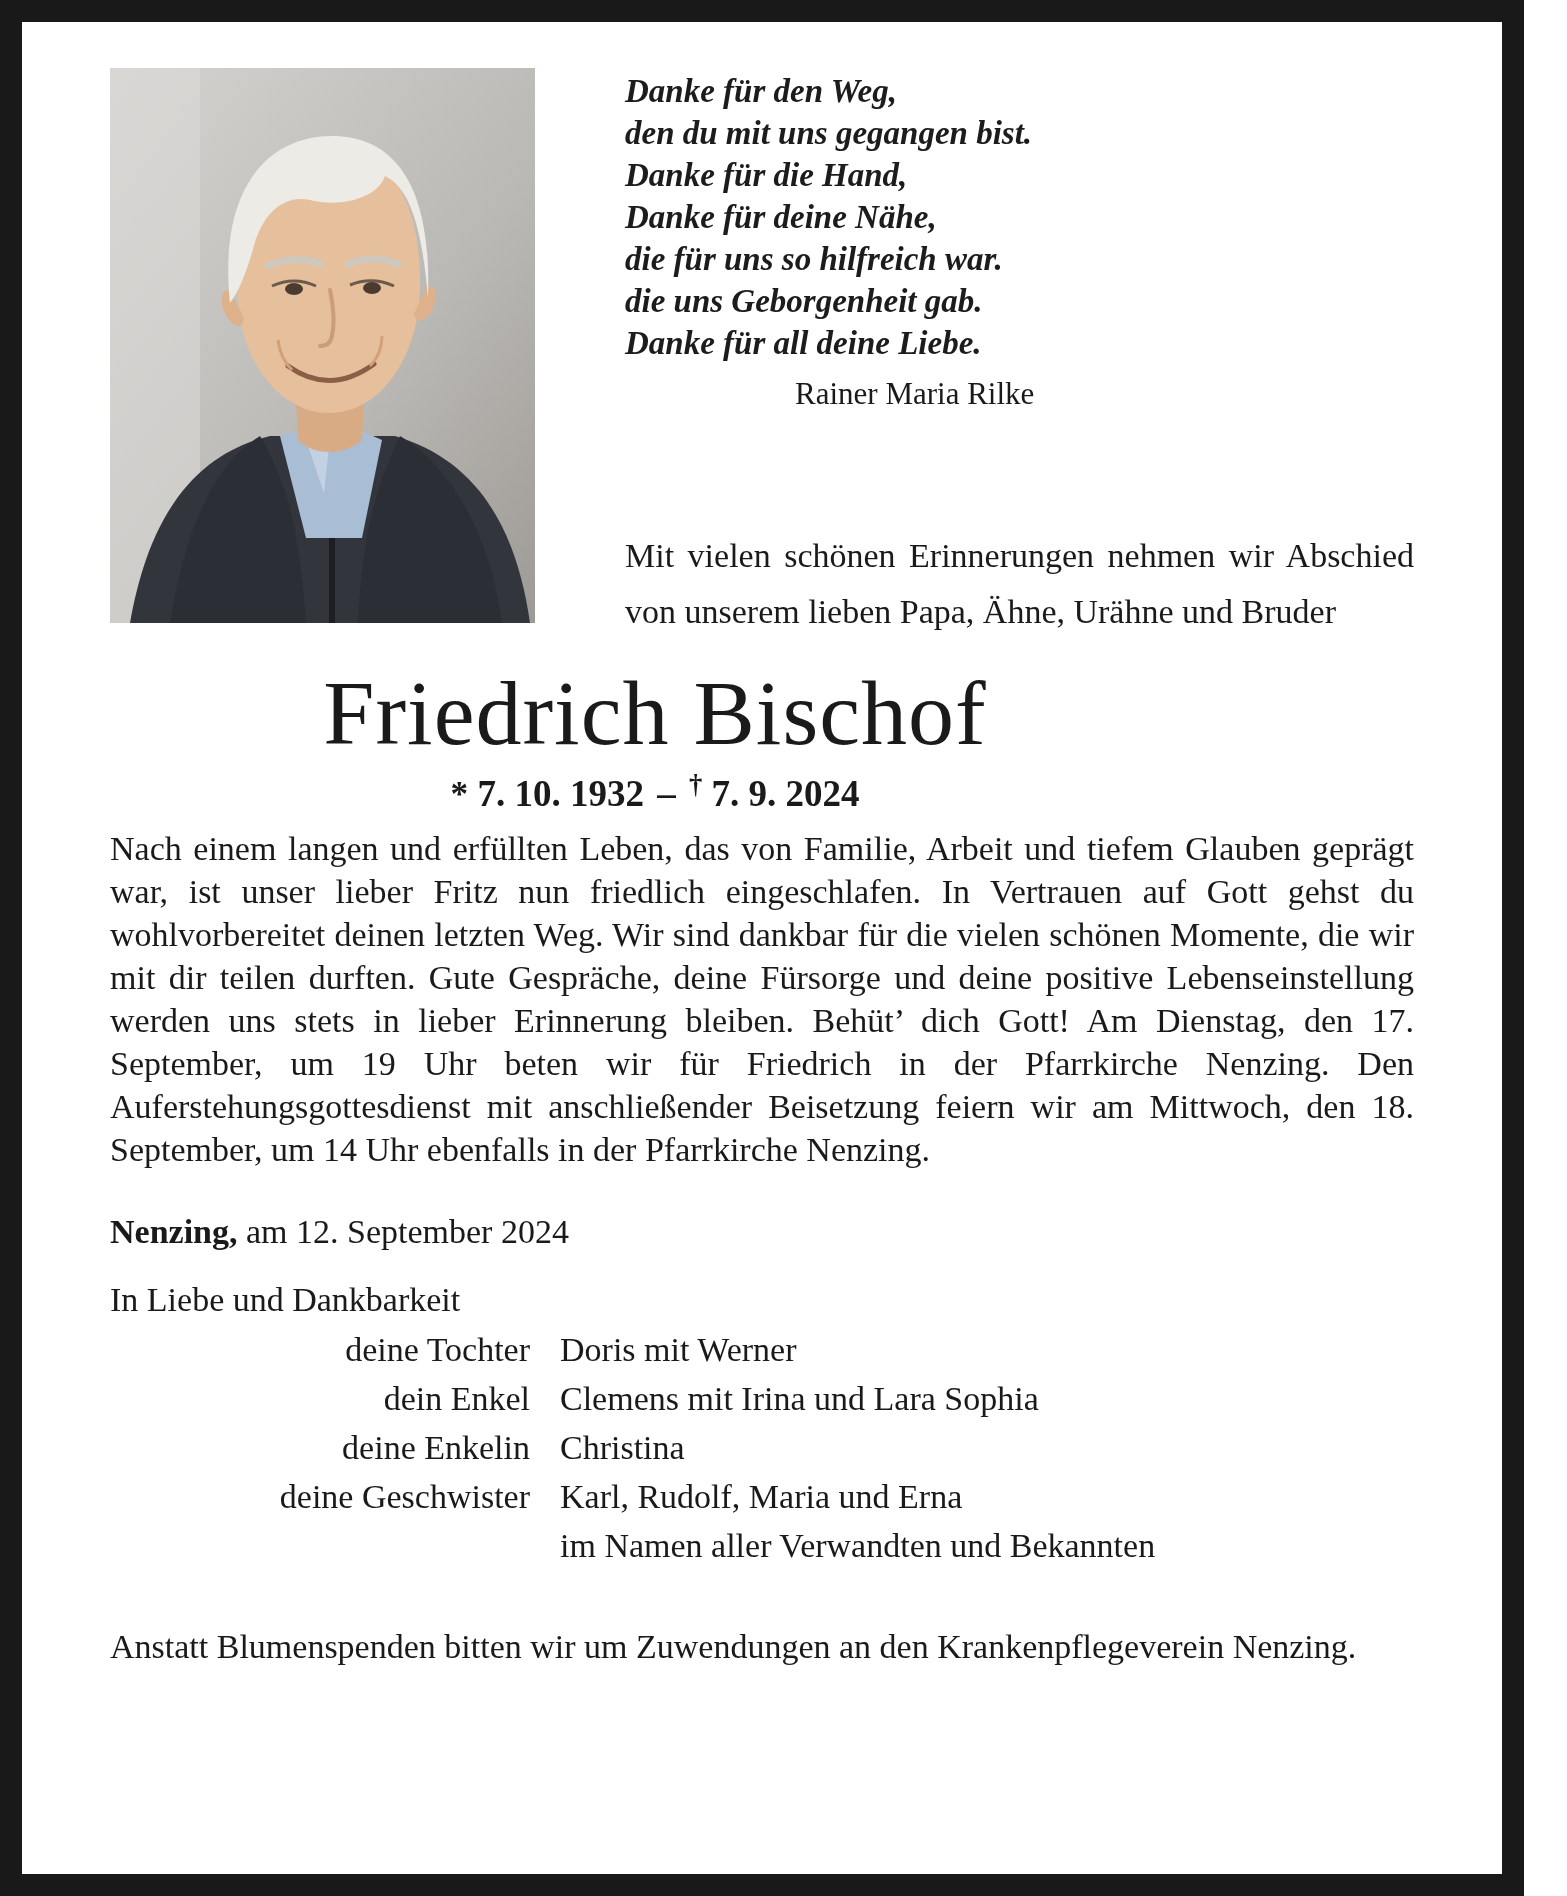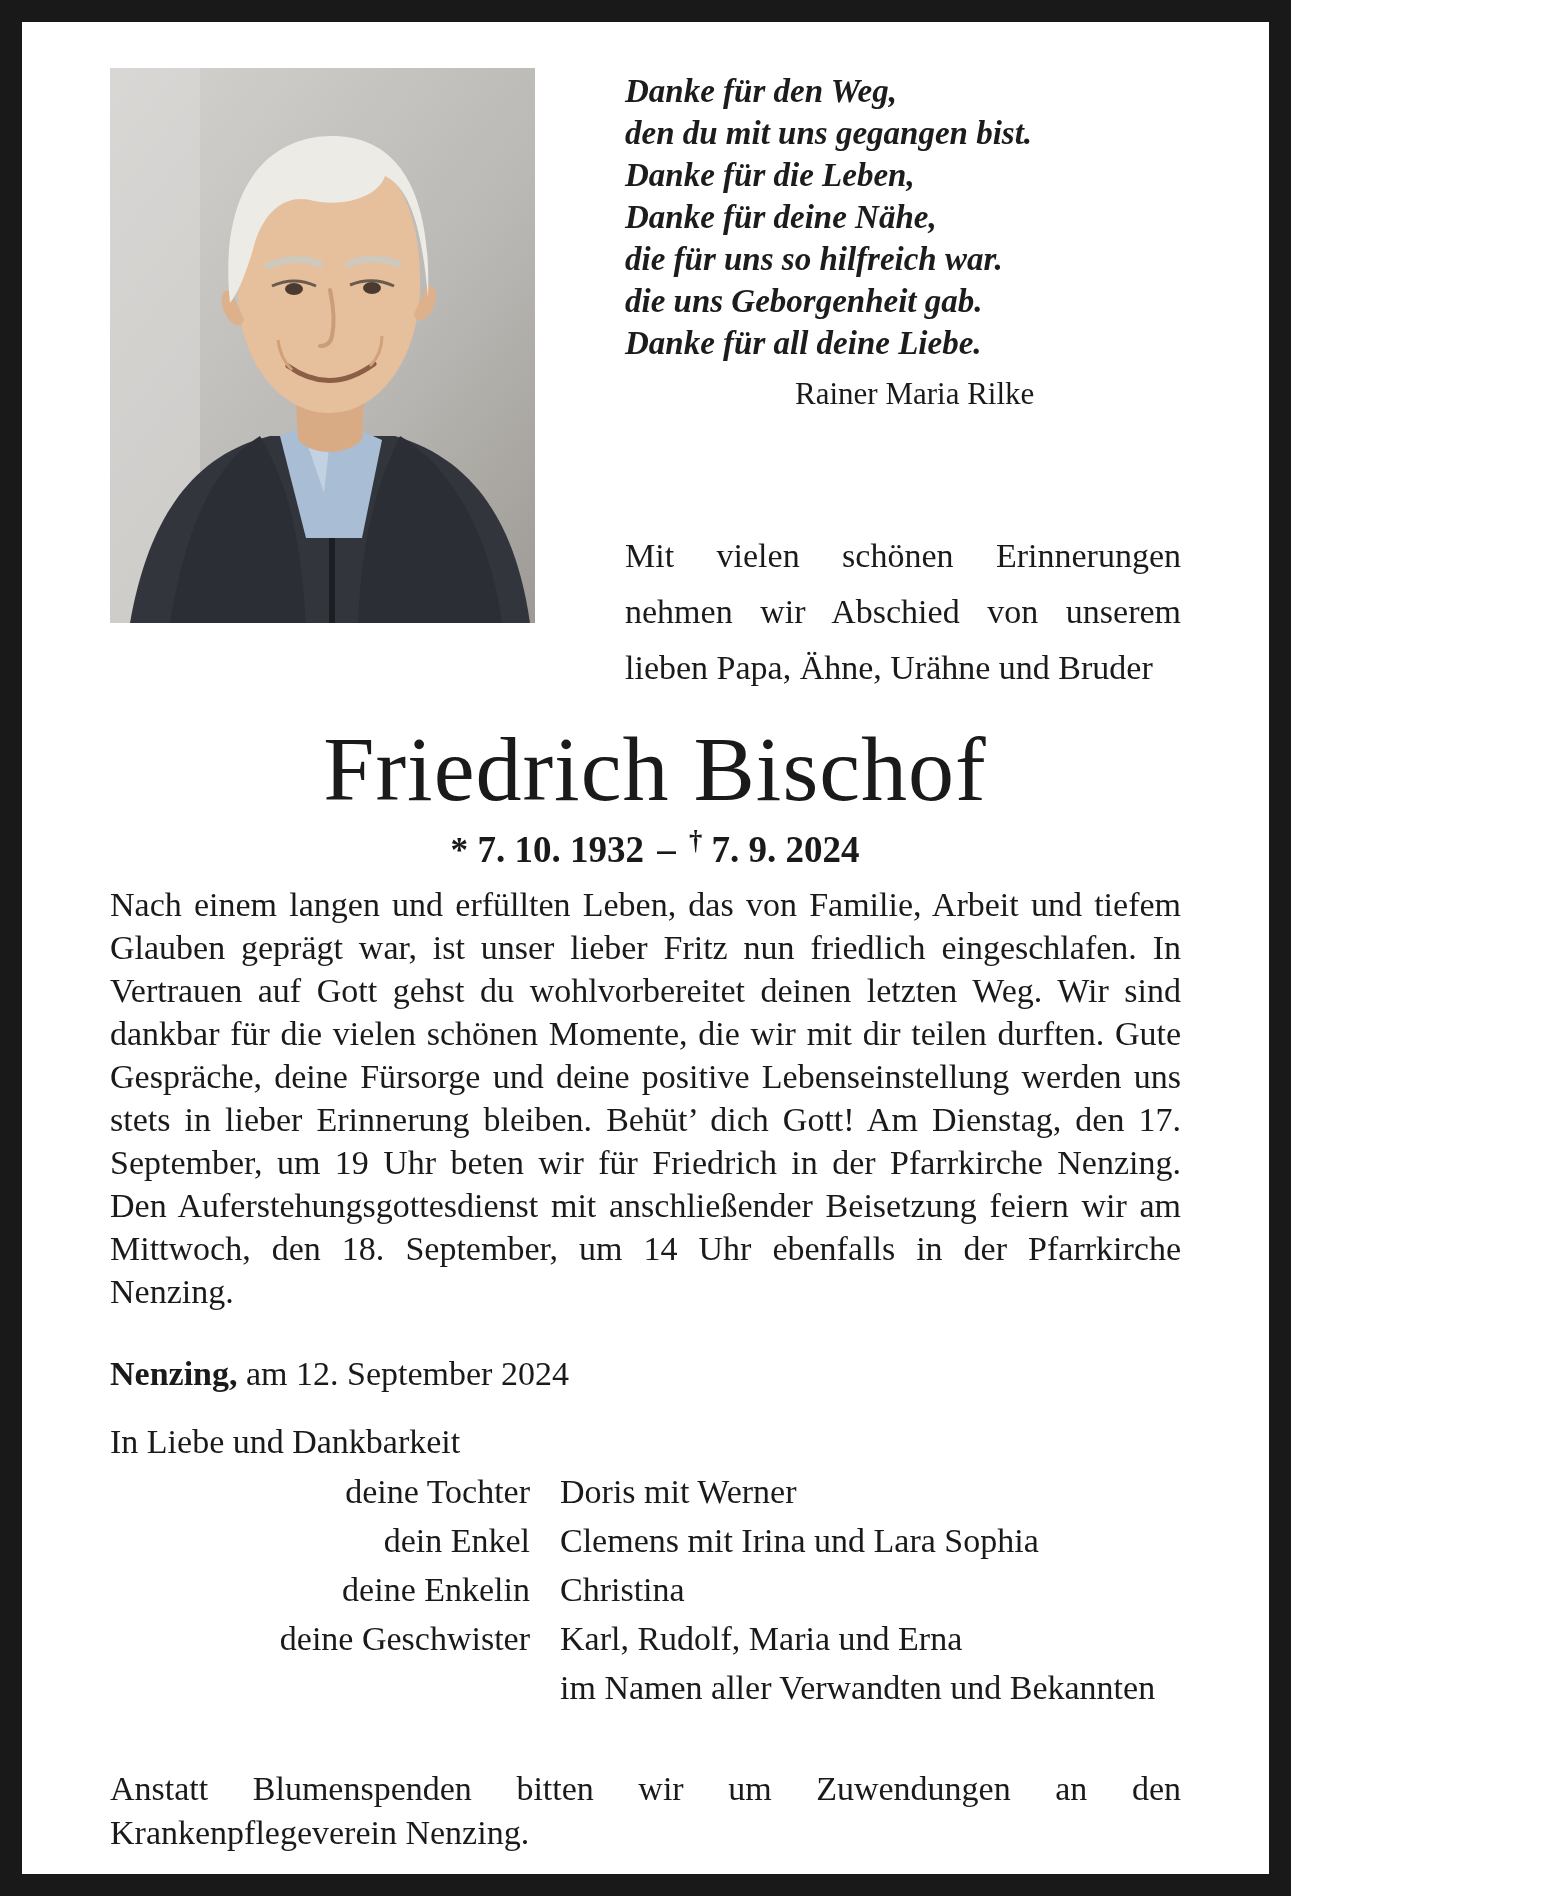--- a/index.html
+++ b/index.html
@@ -1,18 +1,18 @@
 <!DOCTYPE html>
 <html><head>
 <meta charset="utf-8">
 <style>
   * { box-sizing: border-box; }
   html, body { margin: 0; padding: 0; background: #ffffff; }
   .page {
-    width: 1291px;
+    width: 1524px;
     height: 1896px;
     background: #ffffff;
     border: 22px solid #191919;
     font-family: "Liberation Serif", "DejaVu Serif", serif;
     color: #1a1a1a;
     overflow: hidden;
   }
   .inner { padding: 46px 88px 0 88px; }
 
   
@@ -122,21 +122,21 @@
 
           <path d="M168 272 q2 18 14 30" stroke="#d3a179" stroke-width="3" fill="none"></path>
           <path d="M272 268 q0 18 -12 30" stroke="#d3a179" stroke-width="3" fill="none"></path>
         </svg>
       </div>
 
       <div class="poem-col">
         <div class="poem">
           <div class="poem-line">Danke für den Weg,</div>
           <div class="poem-line">den du mit uns gegangen bist.</div>
-          <div class="poem-line">Danke für die Leben,</div>
+          <div class="poem-line">Danke für die Hand,</div>
           <div class="poem-line">Danke für deine Nähe,</div>
           <div class="poem-line">die für uns so hilfreich war.</div>
           <div class="poem-line">die uns Geborgenheit gab.</div>
           <div class="poem-line">Danke für all deine Liebe.</div>
         </div>
         <div class="poem-attr">Rainer Maria Rilke</div>
         <div class="intro">Mit vielen schönen Erinnerungen nehmen wir Abschied von unserem lieben Papa, Ähne, Urähne und Bruder</div>
       </div>
     </div>
 

